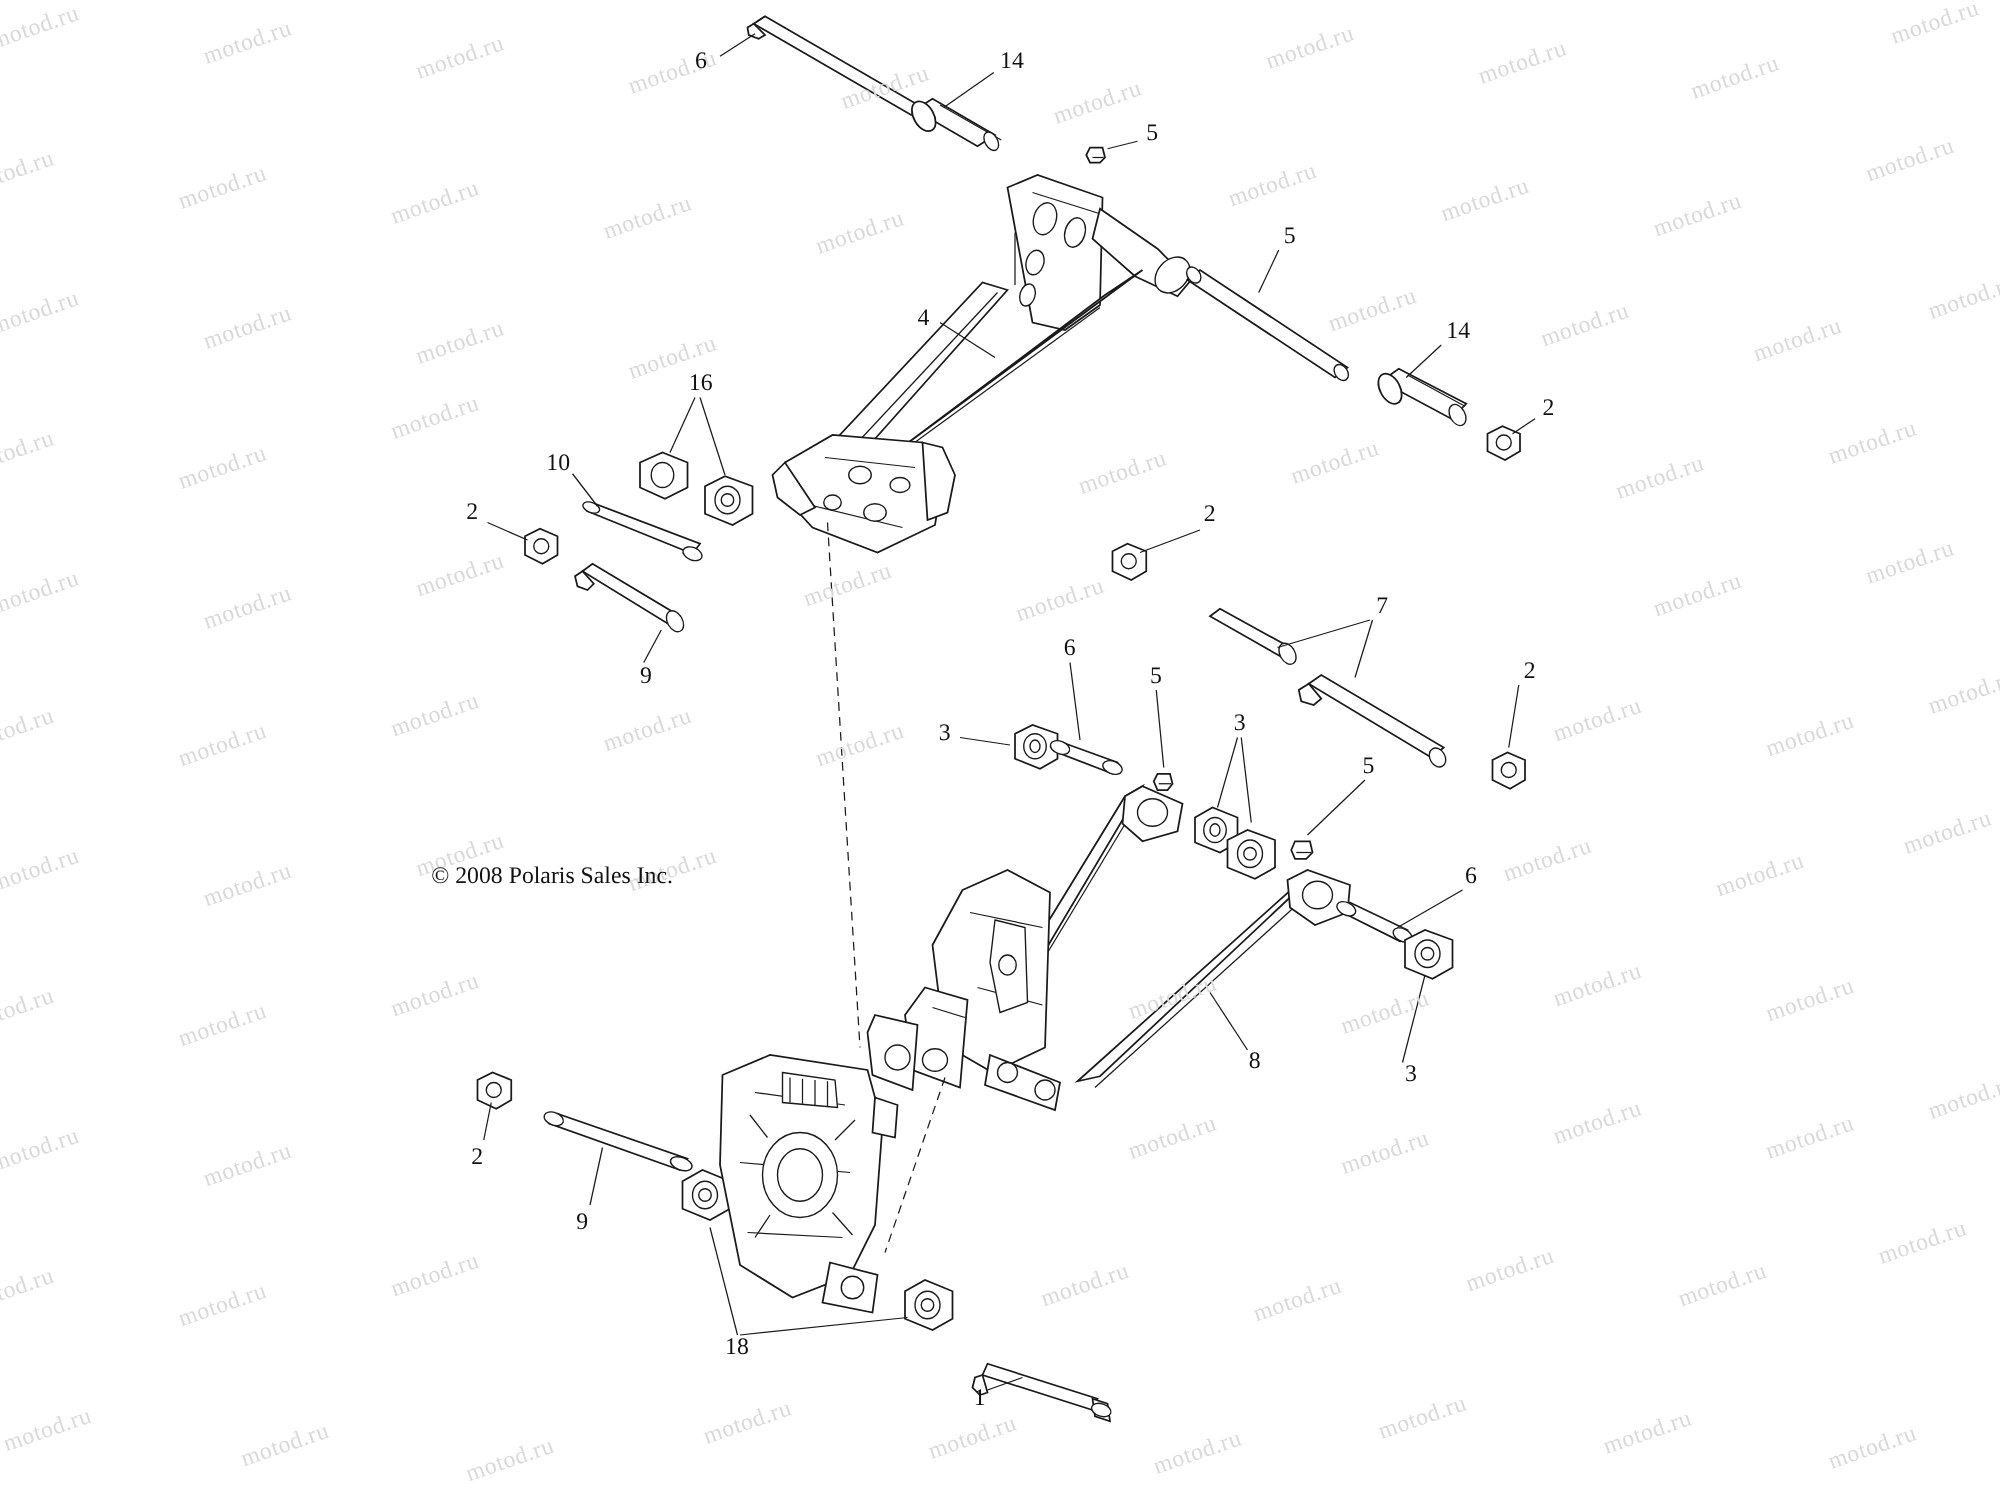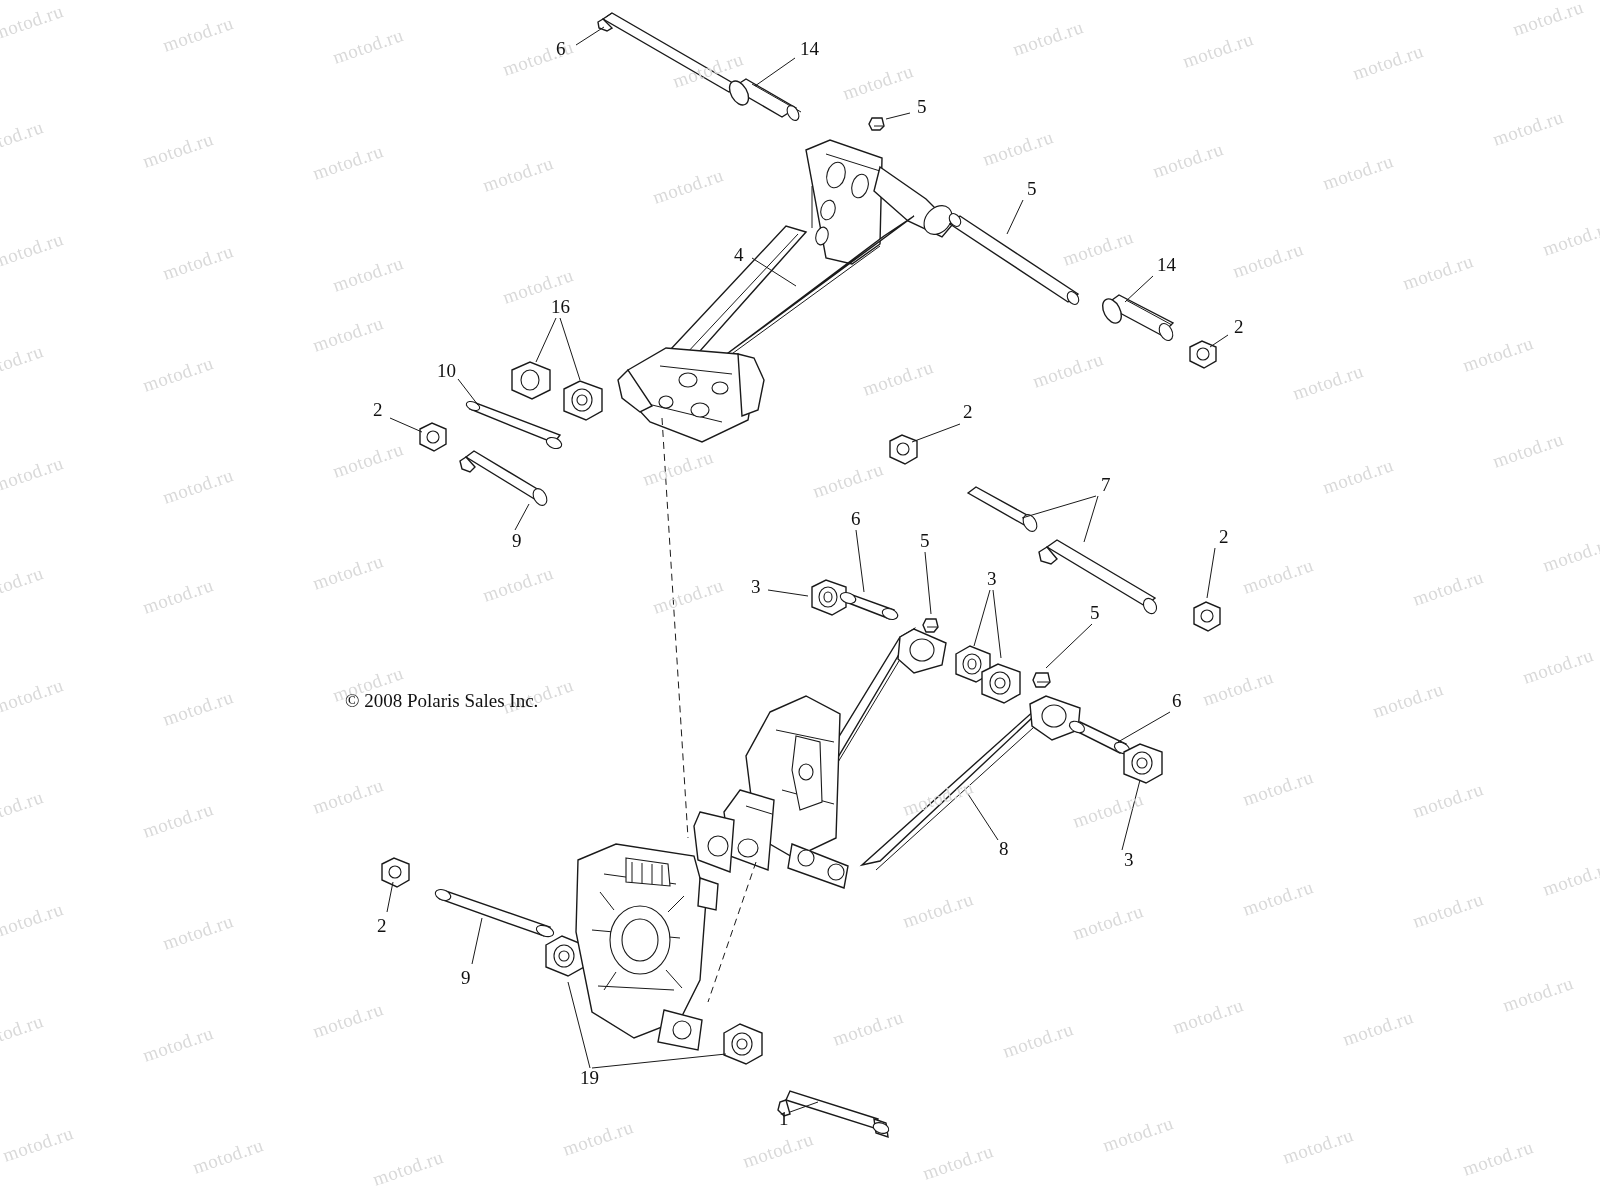--- a/index.html
+++ b/index.html
@@ -462,17 +462,17 @@
     <div class="callout" style="left:920px; top:530px;">5</div>
     <div class="callout" style="left:1219px; top:526px;">2</div>
     <div class="callout" style="left:751px; top:576px;">3</div>
     <div class="callout" style="left:987px; top:568px;">3</div>
     <div class="callout" style="left:1090px; top:602px;">5</div>
     <div class="callout" style="left:1172px; top:690px;">6</div>
     <div class="callout" style="left:999px; top:838px;">8</div>
     <div class="callout" style="left:1124px; top:849px;">3</div>
     <div class="callout" style="left:377px; top:915px;">2</div>
     <div class="callout" style="left:461px; top:967px;">9</div>
-    <div class="callout" style="left:580px; top:1067px;">19</div>
+    <div class="callout" style="left:580px; top:1067px;">18</div>
     <div class="callout" style="left:779px; top:1108px;">1</div>
   </div>
 
 </div>
 
 </body></html>

